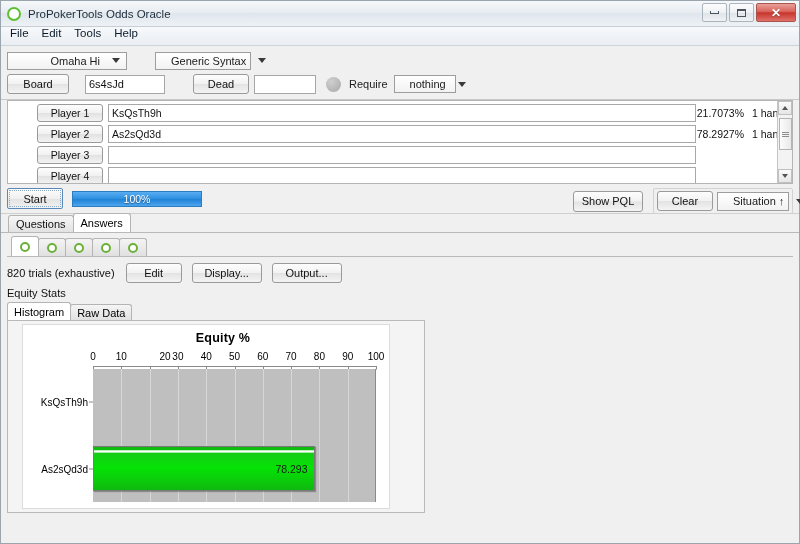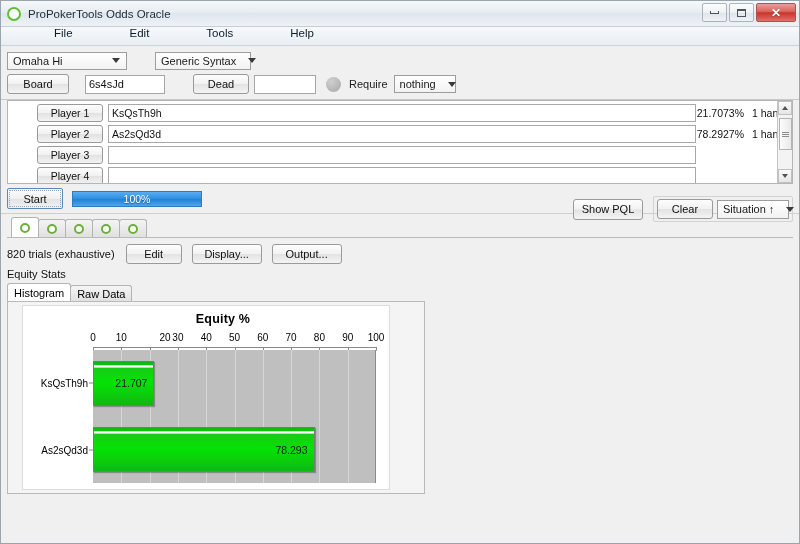--- a/index.html
+++ b/index.html
@@ -68,42 +68,42 @@
     border-bottom: 1px solid #ccd4db;
     display: flex; align-items: center;
     padding-left: 7px;
     flex: 0 0 auto;
   }
   .menu-item {
     font-size: 11.5px; color: #0b1b2b;
     padding: 1px 7px 8px 2px;
     margin-right: 4px;
     cursor: default;
-    margin-left: 44px;
   }
 
   
   .config-panel {
     flex: 0 0 auto;
     background: #f0f0f0;
     border-bottom: 1px solid #c8c8c8;
     padding: 5px 6px 4px 6px;
     position: relative;
   }
   .config-row1 { display: flex; align-items: center; height: 19px; }
   .config-row2 { display: flex; align-items: center; height: 22px; margin-top: 3px; }
 
   .combo {
     height: 18px;
     background: linear-gradient(to bottom, #ffffff, #f2f2f2);
     border: 1px solid #9d9d9d;
     display: inline-flex; align-items: center;
-    padding: 0 3px 0 5px;
+    padding: 0 3px 0 15px;
     font-size: 11px; color: #1a1a1a;
     white-space: nowrap;
+    text-align: right;
   }
   .combo .lbl { flex: 1 1 auto; padding-right: 10px; }
   .caret {
     width: 0; height: 0;
     border-left: 4px solid transparent;
     border-right: 4px solid transparent;
     border-top: 5px solid #3a3a3a;
     margin-left: 2px; margin-right: 3px;
   }
   #combo-game { width: 120px; }
@@ -239,21 +239,21 @@
   .progress {
     width: 130px; height: 16px;
     margin-left: 9px;
     background: linear-gradient(to bottom, #5aaef2 0%, #2a8ee0 50%, #1f81d4 51%, #4ea5ee 100%);
     border: 1px solid #2c7cc0;
     color: #ffffff;
     font-size: 10.5px;
     display: flex; align-items: center; justify-content: center;
     text-shadow: 0 1px 1px rgba(0,0,0,.35);
   }
-  .right-group { position: absolute; right: 6px; top: 12px; display: flex; align-items: center; gap: 0; }
+  .right-group { position: absolute; right: 6px; top: 4px; display: flex; align-items: center; gap: 0; }
   #btn-showpql { width: 70px; height: 21px; }
   .sep-box { border: 1px solid #d2d2d2; border-radius: 2px; padding: 2px 3px; margin-left: 10px; display: flex; align-items: center; gap: 4px; }
   #btn-clear { width: 48px; height: 20px; }
   #combo-situation { width: 72px; height: 19px; }
 
   
   .tabstrip {
     flex: 0 0 auto;
     height: 19px;
     display: flex; align-items: flex-end;
@@ -543,20 +543,24 @@
       <div class="sep-box">
         <div class="btn" id="btn-clear">Clear</div>
         <div class="combo" id="combo-situation">
           <span class="lbl">Situation ↑</span>
           <span class="caret"></span>
         </div>
       </div>
     </div>
   </div>
 
+  <div class="tabstrip">
+    <div class="tab">Questions</div>
+    <div class="tab active">Answers</div>
+  </div>
 
   <div class="answers-area">
 
     <div class="result-tabs">
       <div class="rtab active">
         <span class="circ-icon"></span>
       </div>
       <div class="rtab">
         <span class="circ-icon"></span>
       </div>
@@ -621,23 +625,20 @@
               <i style="left: 56.6px;"></i>
               <i style="left: 84.9px;"></i>
               <i style="left: 113.2px;"></i>
               <i style="left: 141.5px;"></i>
               <i style="left: 169.8px;"></i>
               <i style="left: 198.1px;"></i>
               <i style="left: 226.4px;"></i>
               <i style="left: 254.7px;"></i>
               <i style="left: 283px;"></i>
             </div>
-        <div class="bar" style="left: 0px; top: 10.75px; width: 61.4308px; height: 45px;">
-              <span class="bar-value">21.707</span>
-            </div>
             <div class="cat-label" style="top: 33.25px;">KsQsTh9h</div>
             <div class="cat-tick" style="top: 33.25px;"></div>
             <div class="bar" style="left: 0px; top: 77.25px; width: 221.569px; height: 45px;">
               <span class="bar-value">78.293</span>
             </div>
             <div class="cat-label" style="top: 99.75px;">As2sQd3d</div>
             <div class="cat-tick" style="top: 99.75px;"></div>
           </div>
       </div>
     </div>

